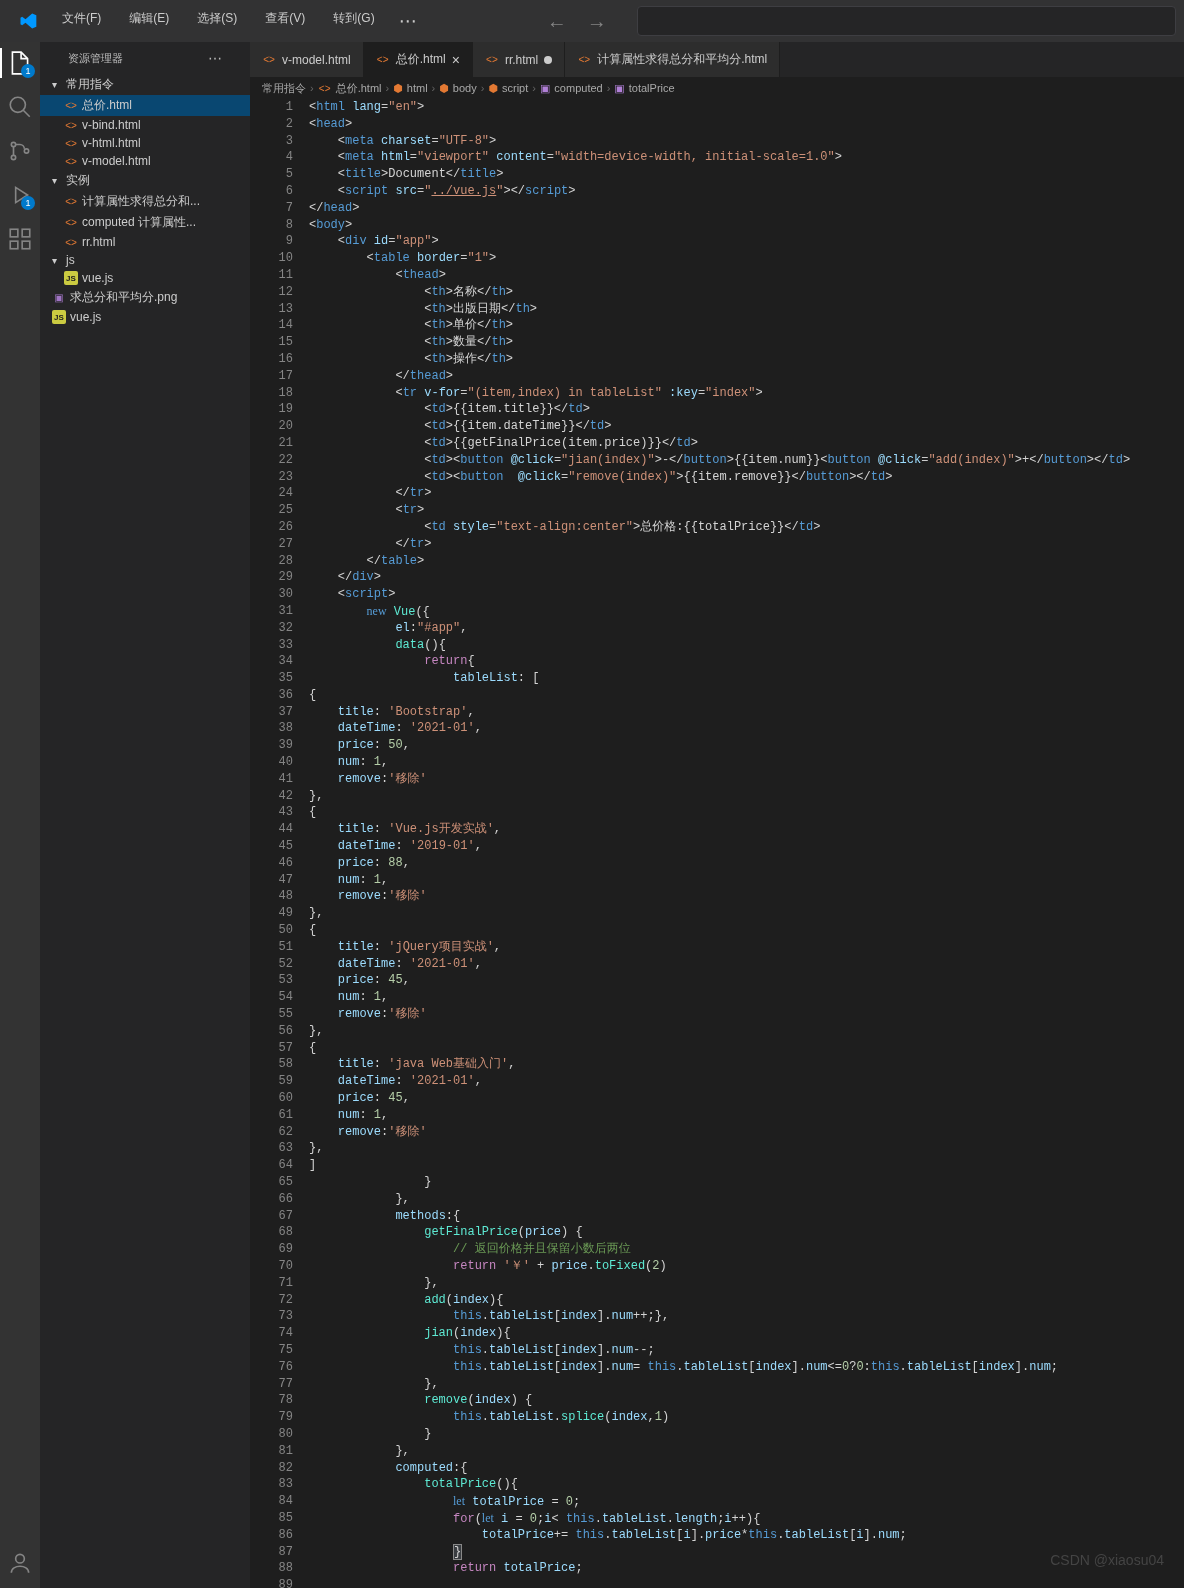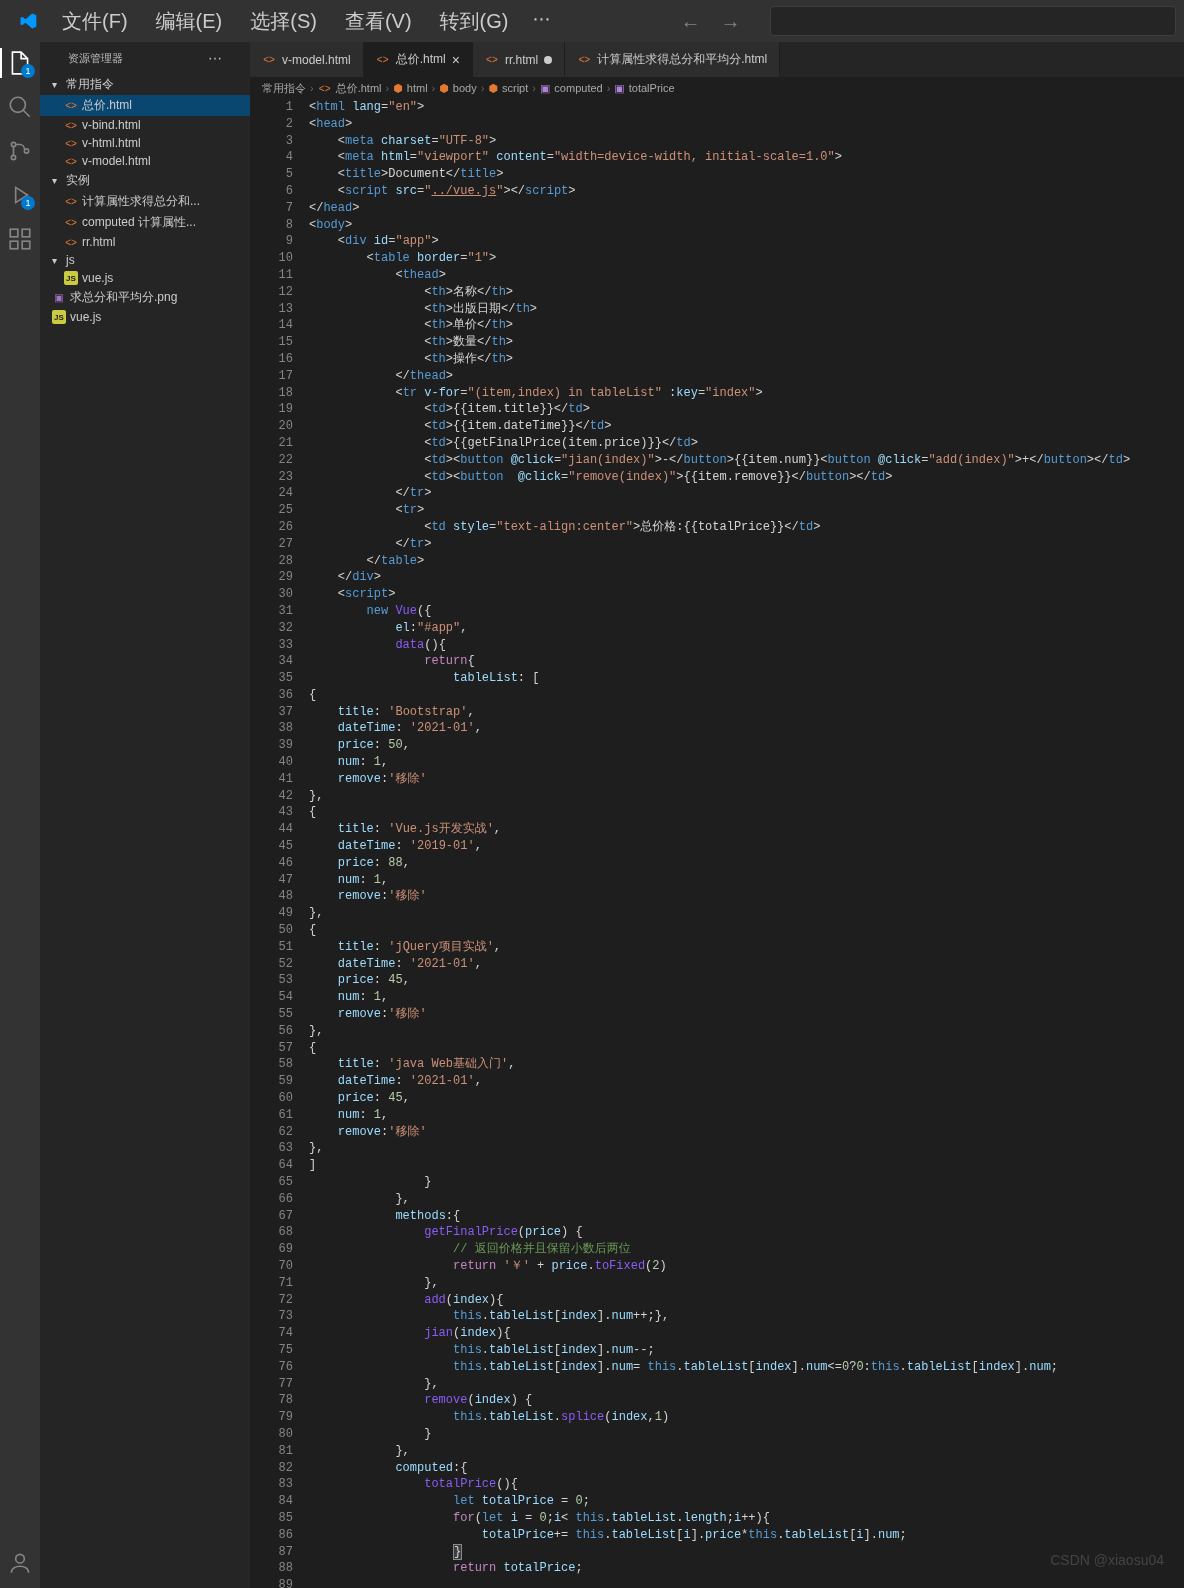--- a/index.html
+++ b/index.html
@@ -1,20 +1,20 @@
 <!DOCTYPE html>
 <html><head>
 <meta charset="utf-8">
 <style>
 * { margin: 0; padding: 0; box-sizing: border-box; }
 body { font-family: "Segoe UI", "Microsoft YaHei", sans-serif; background: #1e1e1e; color: #cccccc; font-size: 13px; overflow: hidden; width: 1184px; height: 1588px; }
 .titlebar { height: 42px; background: #323233; display: flex; align-items: center; padding: 0 8px; }
 .vscode-logo { width: 20px; height: 20px; margin: 0 10px; }
 .menu-items { display: flex; gap: 0; }
-.menu-item { padding: 6px 14px; color: #cccccc; font-size: 20px; cursor: pointer; }
+.menu-item { padding: 6px 14px; color: #cccccc; font-size: 12px; cursor: pointer; }
 .menu-more { padding: 6px 10px; font-size: 18px; }
 .nav-arrows { margin-left: 120px; display: flex; gap: 20px; font-size: 20px; color: #858585; }
 .search-box { margin-left: 30px; flex: 1; height: 30px; background: #252526; border: 1px solid #3e3e42; border-radius: 4px; }
 .main { display: flex; height: calc(100% - 42px); }
 .activity-bar { width: 40px; background: #333333; display: flex; flex-direction: column; align-items: center; padding-top: 8px; gap: 18px; }
 .activity-icon { width: 26px; height: 26px; color: #858585; cursor: pointer; position: relative; }
 .activity-icon.active { color: #ffffff; }
 .activity-icon.active::before { content: ''; position: absolute; left: -7px; top: -2px; width: 2px; height: 30px; background: #ffffff; }
 .badge { position: absolute; bottom: -2px; right: -2px; background: #007acc; color: #fff; font-size: 9px; border-radius: 50%; width: 14px; height: 14px; display: flex; align-items: center; justify-content: center; }
 .activity-bottom { margin-top: auto; margin-bottom: 12px; }
@@ -41,23 +41,23 @@
 .code-area { flex: 1; display: flex; overflow: auto; font-family: Consolas, "Courier New", monospace; font-size: 12px; line-height: 1.4; }
 .gutter { width: 55px; text-align: right; padding-right: 12px; color: #858585; user-select: none; flex-shrink: 0; }
 .gutter div { height: 16.8px; }
 .code-lines { flex: 1; padding-left: 4px; }
 .code-lines div { height: 16.8px; white-space: pre; }
 .watermark { position: absolute; bottom: 20px; right: 20px; color: #444; font-size: 14px; }
 
 .t-tag { color: #569cd6; }
 .t-attr { color: #9cdcfe; }
 .t-str { color: #ce9178; }
-.t-kw { color: #569cd6; }
+.t-kw { color: #569cd6; font-family: Liberation Serif, serif; }
 .t-kw2 { color: #c586c0; }
-.t-fn { color: #8b5cf6; }
+.t-fn { color: #5eead4; }
 .t-num { color: #b5cea8; }
 .t-var { color: #9cdcfe; }
 .t-prop { color: #9cdcfe; }
 .t-punc { color: #d4d4d4; }
 .t-txt { color: #d4d4d4; }
 .t-cmt { color: #6a9955; }
 .t-this { color: #569cd6; }
 </style>
 </head>
 <body>

